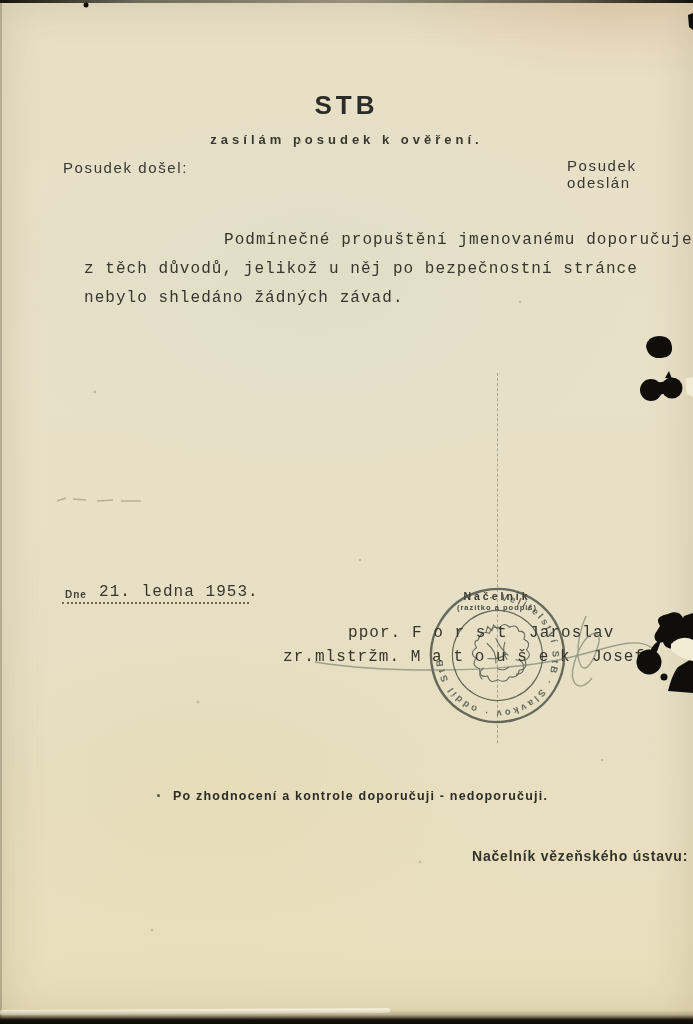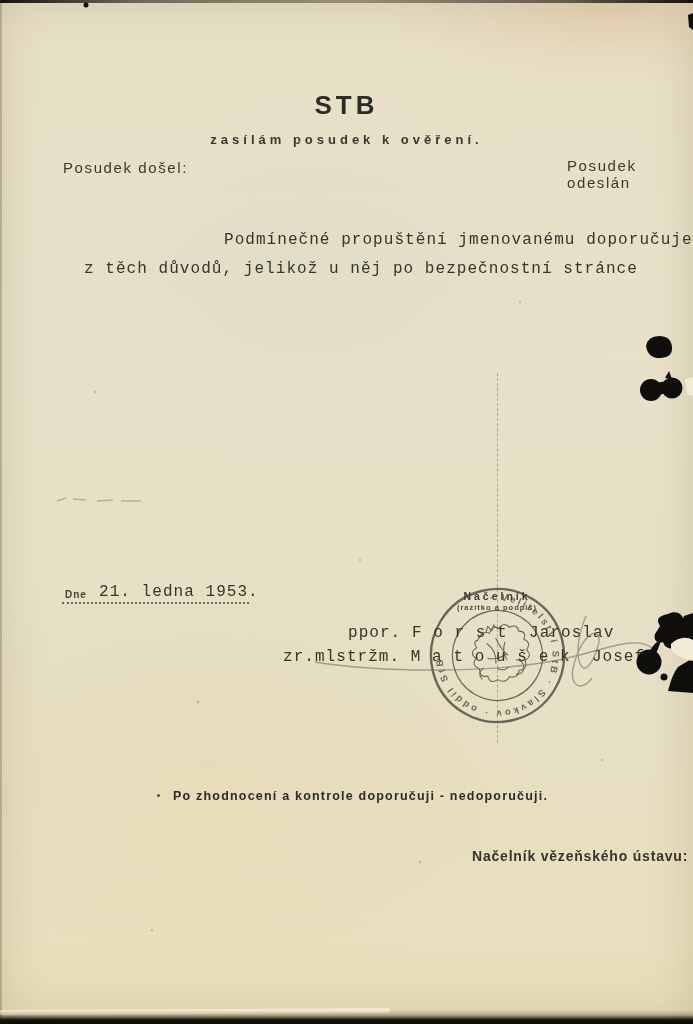--- a/index.html
+++ b/index.html
@@ -59,20 +59,21 @@
 <div class="page">
 
   <div class="abs title print">STB</div>
   <div class="abs subtitle print">zasílám posudek k ověření.</div>
 
   <div class="abs field-label print" style="left:63px; top:159px;">Posudek došel:</div>
   <div class="abs field-label print" style="left:567px; top:157px;">Posudek odeslán</div>
 
   <div class="abs typed body-line" style="left:224px; top:231px;">Podmínečné propuštění jmenovanému doporučujeme</div>
   <div class="abs typed body-line" style="left:84px; top:260px;">z těch důvodů, jelikož u něj po bezpečnostní stránce</div>
+  <div class="abs typed body-line" style="left:84px; top:289px;">nebylo shledáno žádných závad.</div>
 
   <div class="abs fold-line"></div>
 
   <svg class="abs overlay pencil-marks" viewBox="0 0 110 12">
     <g stroke="#8e8872" stroke-width="1.4" opacity=".55" fill="none">
       <path d="M2 7 l9 -3 M18 5 l13 1 M42 7 l16 -1 M66 7 l20 0"></path>
     </g>
   </svg>
 
   <div class="abs date-rule"></div>

